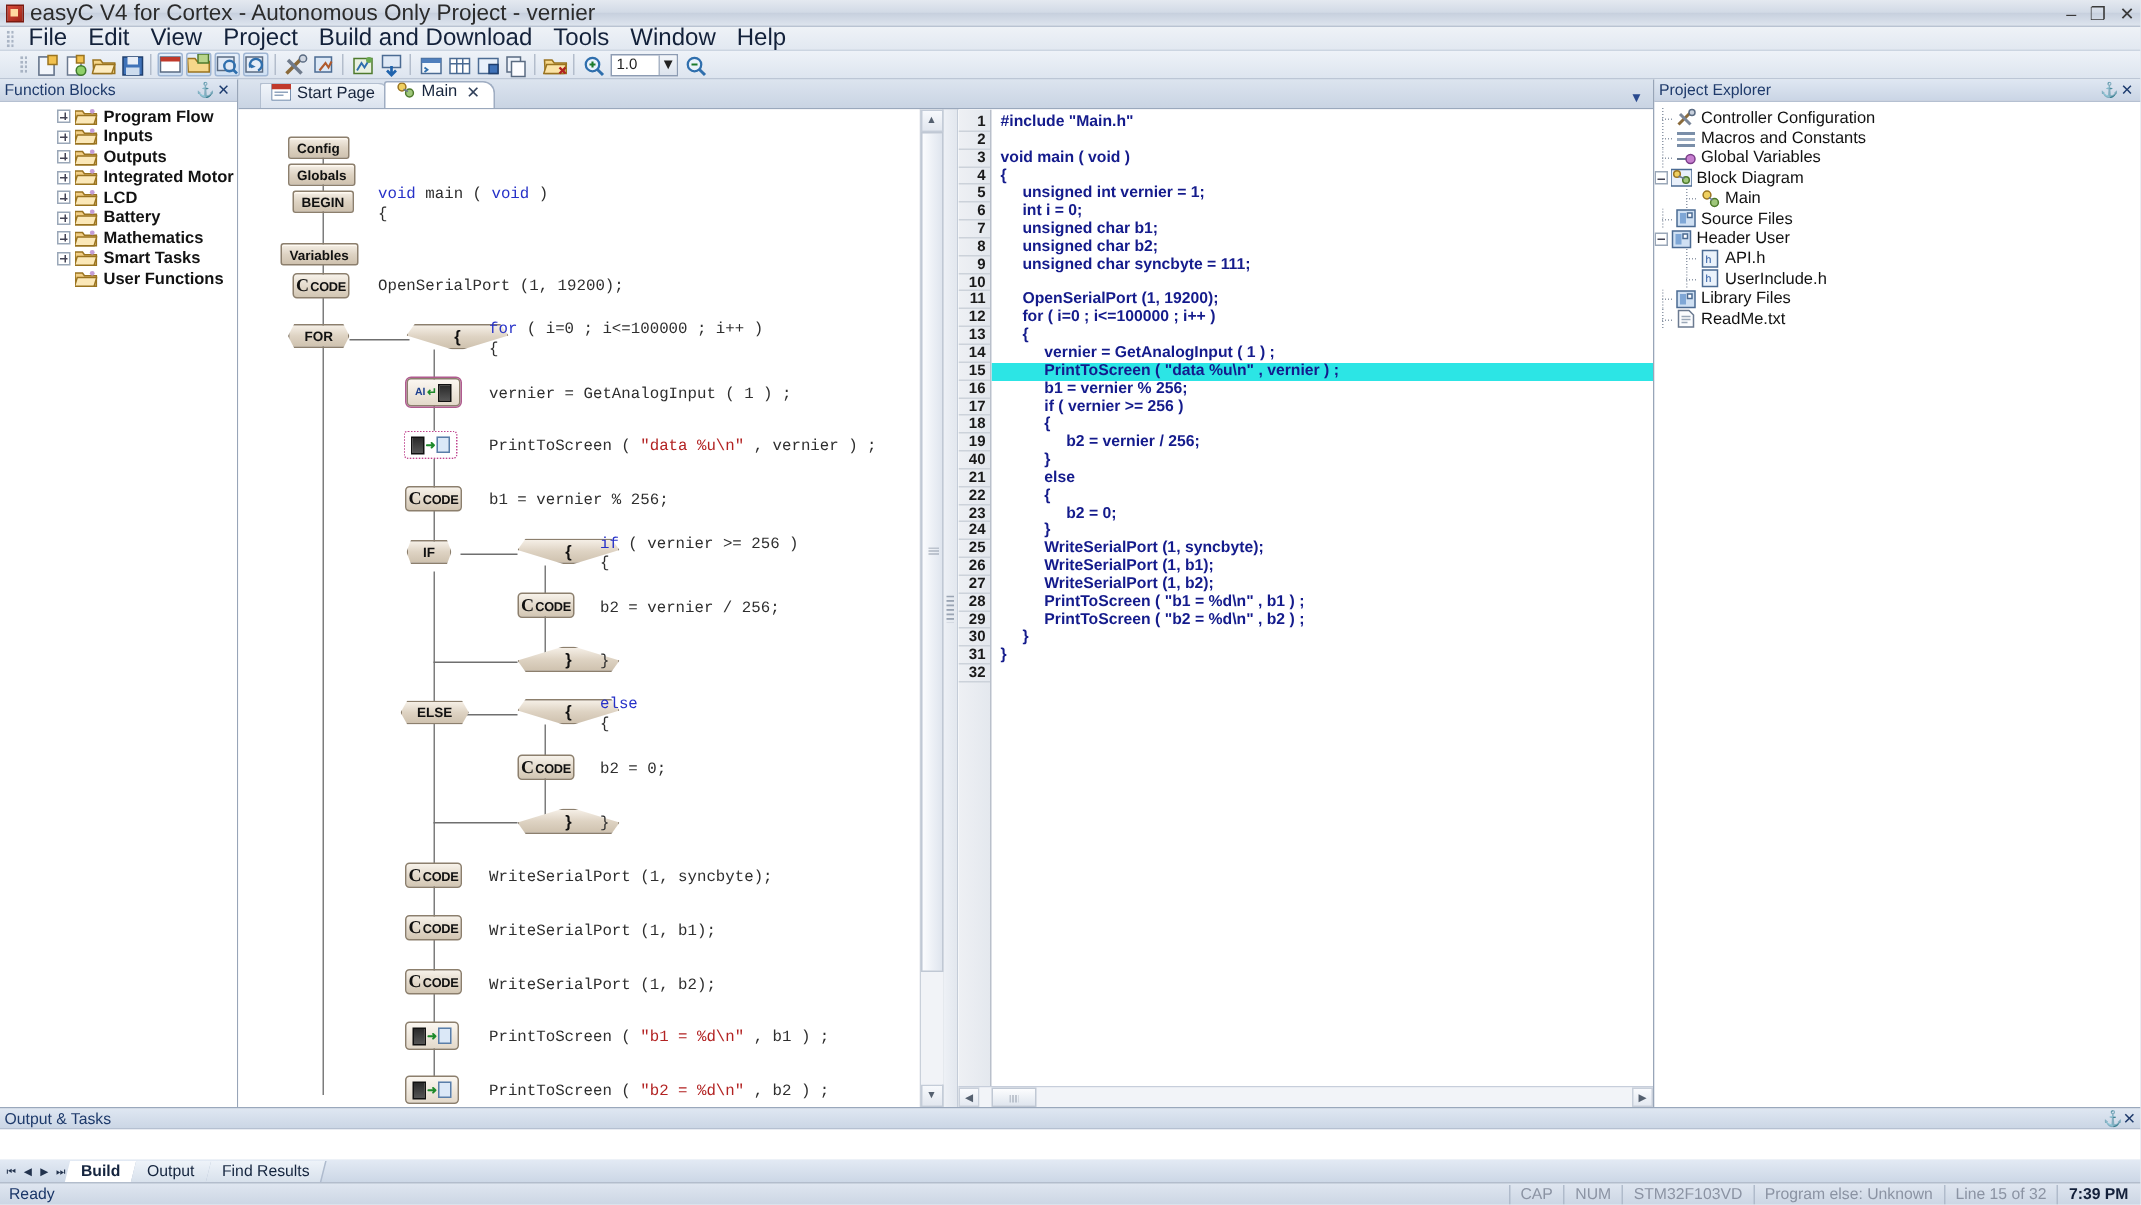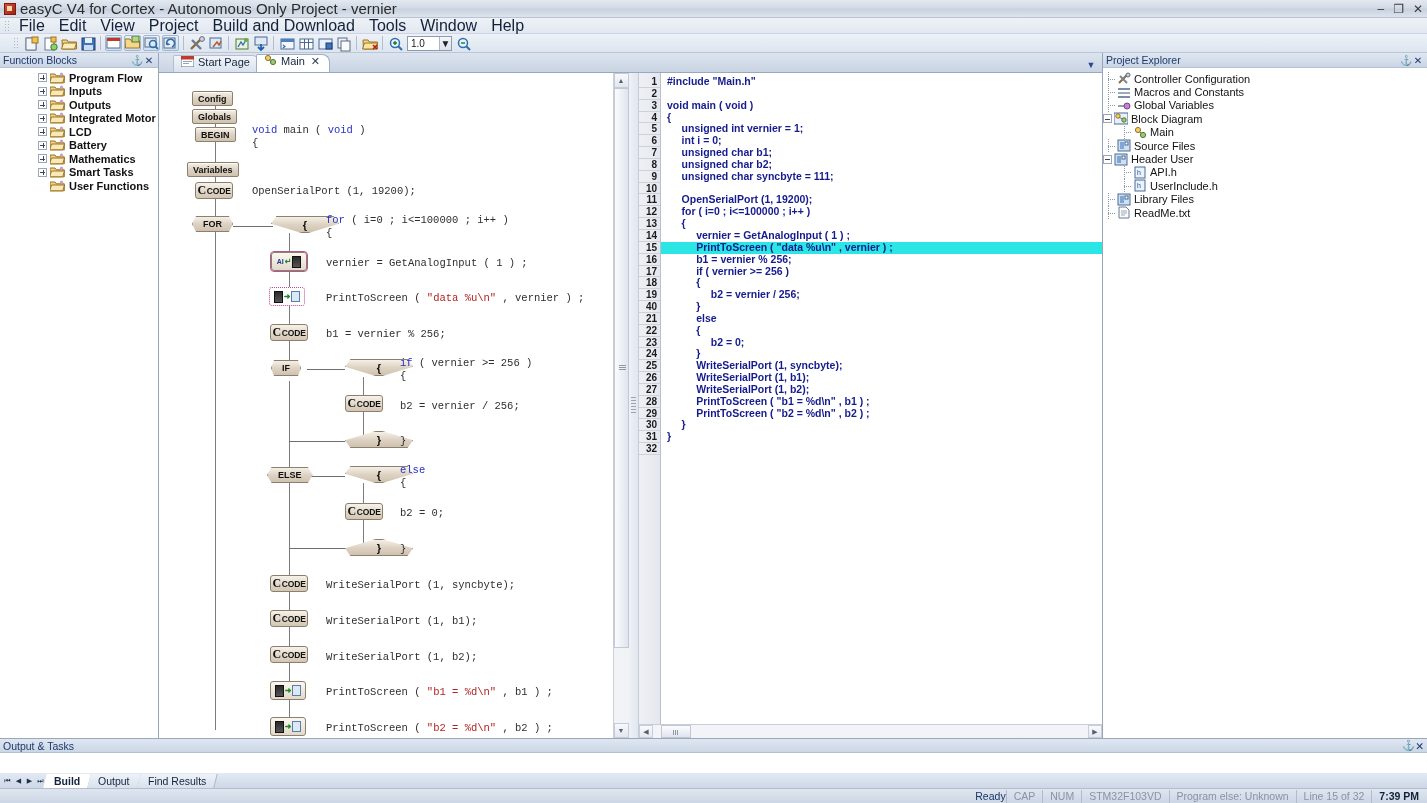--- a/index.html
+++ b/index.html
@@ -281,21 +281,21 @@
     background: linear-gradient(to bottom,#eef3f9,#d8e1ec);
     border-right: 1px solid #aebbcd; transform: skewX(-14deg); margin-left:-1px;
   }
   .otab > span { transform: skewX(14deg); }
   .otab.active { background:#ffffff; font-weight:bold; }
 
   
   .statusbar {
     height: 15px; display:flex; align-items:center;
     background: linear-gradient(to bottom,#dfe6f0,#ccd6e4);
-    border-top: 1px solid #b3bdcc; font-size:10.5px; color:#1a3668; flex:none;text-align:right;
+    border-top: 1px solid #b3bdcc; font-size:10.5px; color:#1a3668; flex:none;
   }
   .statusbar .sleft { flex:1; padding-left:6px; }
   .statusbar .scell {
     border-left: 1px solid #b0bbcb; padding: 0 7px; height: 13px; line-height:13px;
     color:#4a5467; white-space:nowrap;
   }
   .statusbar .scell.time { color:#13203a; font-weight:bold; padding-right:8px;}
   .statusbar .scell.dim { color:#8b93a3; }
 
   

